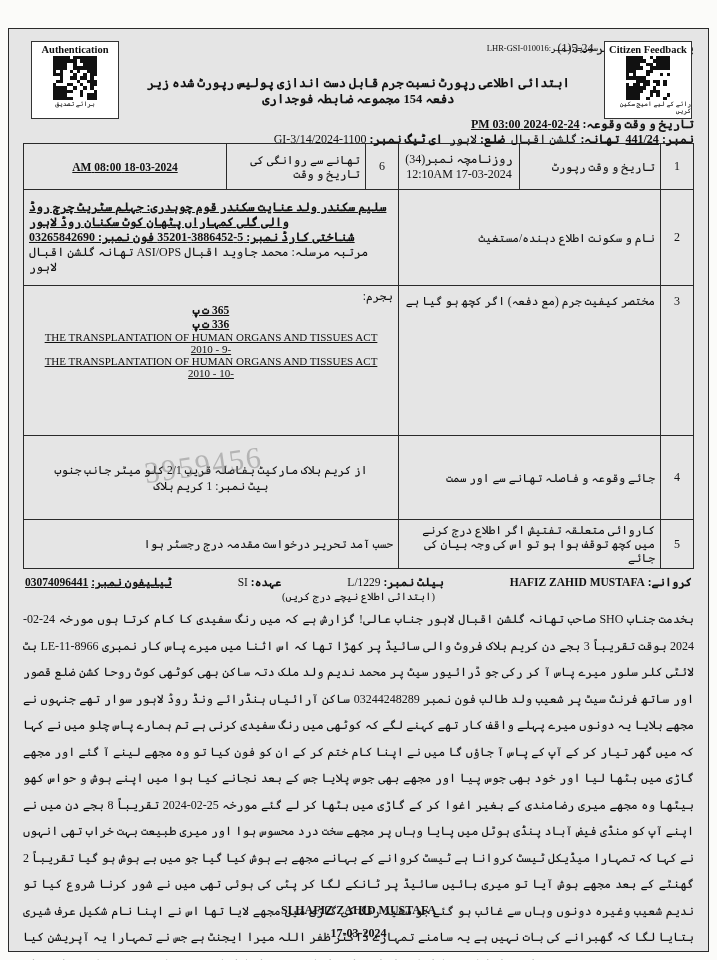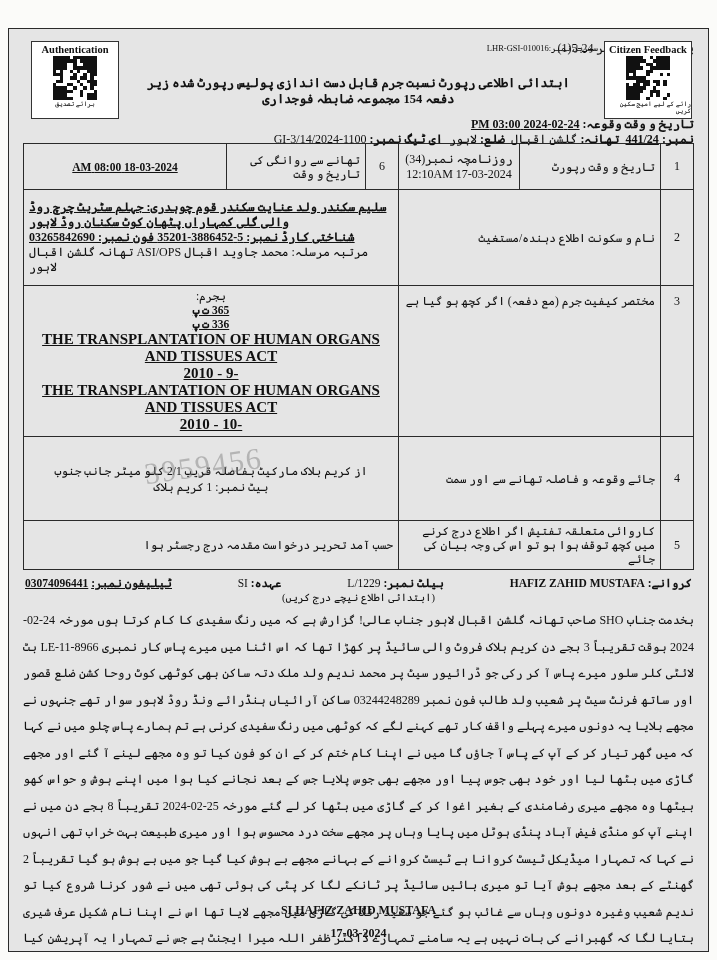--- a/index.html
+++ b/index.html
@@ -56,21 +56,21 @@
   table.fir{
     width:100%;border-collapse:collapse;direction:rtl;
     font-size:11.5px;table-layout:fixed;
   }
   table.fir td{border:1.2px solid #2a2a2a;vertical-align:middle;padding:3px 5px;}
   td.numcell{width:22px;text-align:center;font-family:"Liberation Serif",serif;font-size:12px;}
   td.labelcell{width:170px;text-align:right;}
   .small{font-size:12px;}
   .center{text-align:center;}
   .ltr{direction:ltr;}
-  .actline{font-family:"Liberation Serif",serif;font-weight:bold;font-size:15px;}
+  .actline{font-family:"Liberation Serif",serif;font-weight:normal;font-size:11px;}
   .rel{position:relative;}
   .wm{
     position:absolute;left:120px;top:12px;
     font-size:30px;color:rgba(120,120,120,.45);
     transform:rotate(-8deg);font-family:"Liberation Serif",serif;
     letter-spacing:2px;pointer-events:none;direction:ltr;
   }
   
   .sig{
     margin-top:6px;direction:rtl;display:flex;justify-content:space-between;
@@ -496,21 +496,21 @@
         <div class="u bold">سلیم سکندر ولد عنایت سکندر قوم چوہدری: جہلم سٹریٹ چرچ روڈ والی گلی کمہاراں پٹھان کوٹ سکنان روڈ لاہور</div>
         <div class="u bold">شناختی کارڈ نمبر: 5-3886452-35201 فون نمبر: 03265842690</div>
         <div>مرتبہ مرسلہ: محمد جاوید اقبال ASI/OPS تھانہ گلشن اقبال لاہور</div>
       </td>
     </tr>
 
     <tr style="height:150px;">
       <td class="numcell" style="vertical-align:top;padding-top:8px;">3</td>
       <td class="labelcell" colspan="2" style="vertical-align:top;padding-top:8px;">مختصر کیفیت جرم (مع دفعہ) اگر کچھ ہو گیا ہے</td>
       <td colspan="3" style="vertical-align:top;">
-        <div style="text-align:center;">بجرم:</div>
+        <div style="text-align:right;">بجرم:</div>
         <div class="center u bold">365 ت پ</div>
         <div class="center u bold">336 ت پ</div>
         <div class="center u actline ltr">THE TRANSPLANTATION OF HUMAN ORGANS AND TISSUES ACT</div>
         <div class="center u actline ltr">2010 - 9-</div>
         <div class="center u actline ltr">THE TRANSPLANTATION OF HUMAN ORGANS AND TISSUES ACT</div>
         <div class="center u actline ltr">2010 - 10-</div>
       </td>
     </tr>
 
     <tr style="height:84px;">

